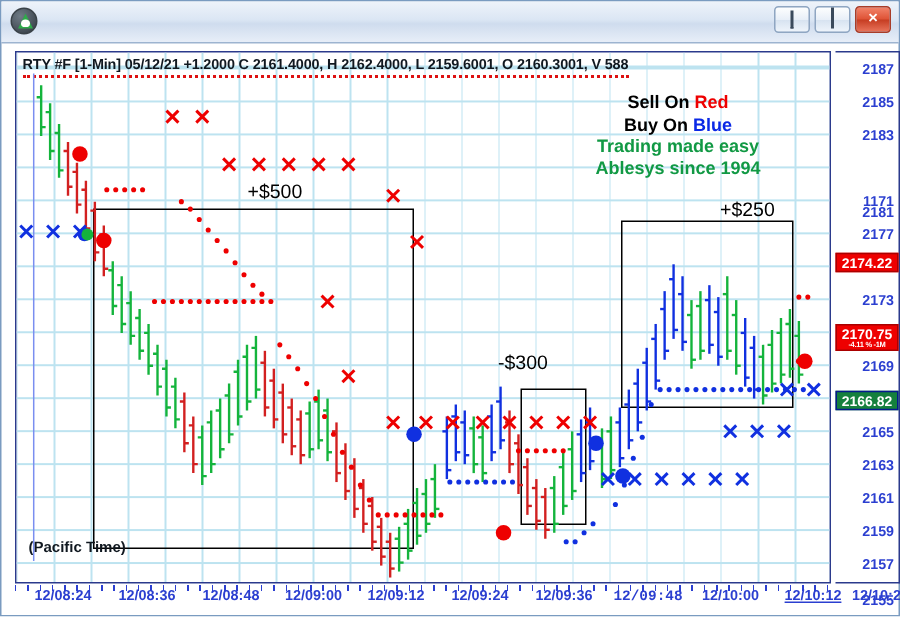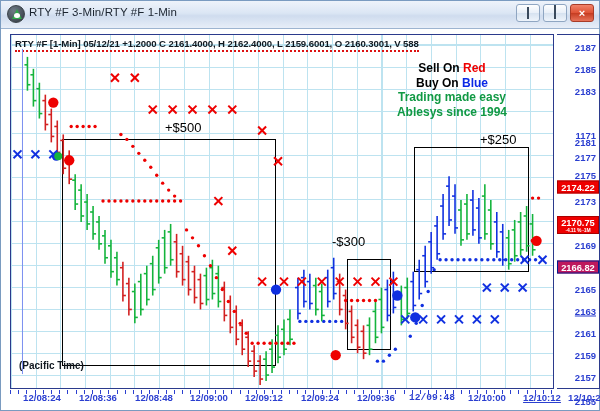--- a/index.html
+++ b/index.html
@@ -66,41 +66,40 @@
 
   
   .yaxis{position:absolute;left:556px;top:33px;width:43px;height:355px;
      border:1px solid #2b3a8c;border-left:none;box-sizing:border-box;background:#fff;}
   .ytick{position:absolute;right:3px;font-size:9.5px;font-weight:bold;color:#2b3fd0;
      transform:translateY(-50%);white-space:nowrap;}
   .ybox{position:absolute;right:0px;left:0px;transform:translateY(-50%);
      font-size:9.3px;font-weight:bold;color:#ffffff;text-align:center;padding:1px 0 0;
      box-sizing:border-box;line-height:10px;}
   .ybox.redb{background:#ee0000;border:1px solid #a00;}
-  .ybox.blueb{background:#be185d;border:1px solid #061a8c;}
+  .ybox.blueb{background:#15803d;border:1px solid #061a8c;}
   .ybox .sub{font-size:5px;line-height:5px;display:block;letter-spacing:-.2px;}
 
   
   .xaxis{position:absolute;left:9px;top:389px;width:590px;height:21px;}
   .xtick{position:absolute;top:2px;font-size:9.6px;font-weight:bold;color:#2b3fd0;
      transform:translateX(-50%);white-space:nowrap;}
   .xrule{position:absolute;left:0;top:0;width:545px;height:4px;
      background-image:repeating-linear-gradient(to right,#2b3fd0 0 1px,transparent 1px 8.2px);}
   svg{display:block;}
 </style>
 </head>
 <body>
 
 <div class="app">
 
   <div class="titlebar">
     <div class="tb-icon">
         <i></i>
       </div>
-    <div class="tb-left">RTY #F 3-Min/RTY #F 1-Min</div>
     <div class="tb-buttons">
       <div class="tbtn">
         <span class="g"><span class="min-g"></span></span>
       </div>
       <div class="tbtn">
         <span class="g"><span class="max-g"></span></span>
       </div>
       <div class="tbtn close">
         <span class="g">×</span>
       </div>
@@ -714,34 +713,34 @@
   </div>
 
   <div class="yaxis">
     <div class="ytick" style="top:12px;">2187</div>
     <div class="ytick" style="top:34px;">2185</div>
     <div class="ytick" style="top:56px;">2183</div>
     <div class="ytick" style="top:78px;margin-top:29px;">2181</div>
     <div class="ytick" style="top:100px;">1171</div>
     <div class="ytick" style="top:122px;">2177</div>
     <div class="ytick" style="top:140px;">2175</div>
-    <div class="ybox redb" style="top:152px;">
+    <div class="ybox redb" style="top:140px;">
       <span>2174.22</span>
     </div>
     <div class="ytick" style="top:166px;">2173</div>
     <div class="ybox redb" style="top:190px;">
       <span>2170.75</span>
       <span class="sub">-4.11 % -1M</span>
     </div>
     <div class="ytick" style="top:210px;">2169</div>
     <div class="ybox blueb" style="top:232px;">
       <span>2166.82</span>
     </div>
     <div class="ytick" style="top:254px;">2165</div>
-    <div class="ytick" style="top:276px;text-decoration:underline;">2163</div>
+    <div class="ytick" style="top:276px;">2163</div>
     <div class="ytick" style="top:298px;">2161</div>
     <div class="ytick" style="top:320px;">2159</div>
     <div class="ytick" style="top:342px;">2157</div>
     <div class="ytick" style="top:366px;">2155</div>
   </div>
 
   <div class="xaxis">
     <div class="xrule"></div>
     <div class="xtick" style="left:32px;">12/08:24</div>
     <div class="xtick" style="left:88px;text-align:center;">12/08:36</div>

